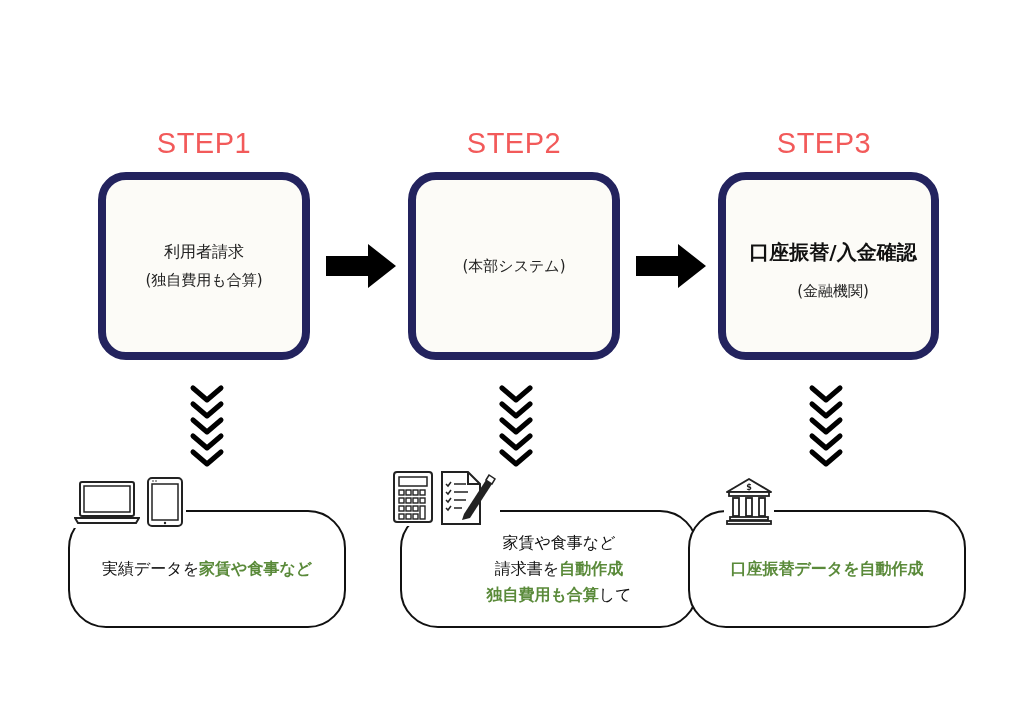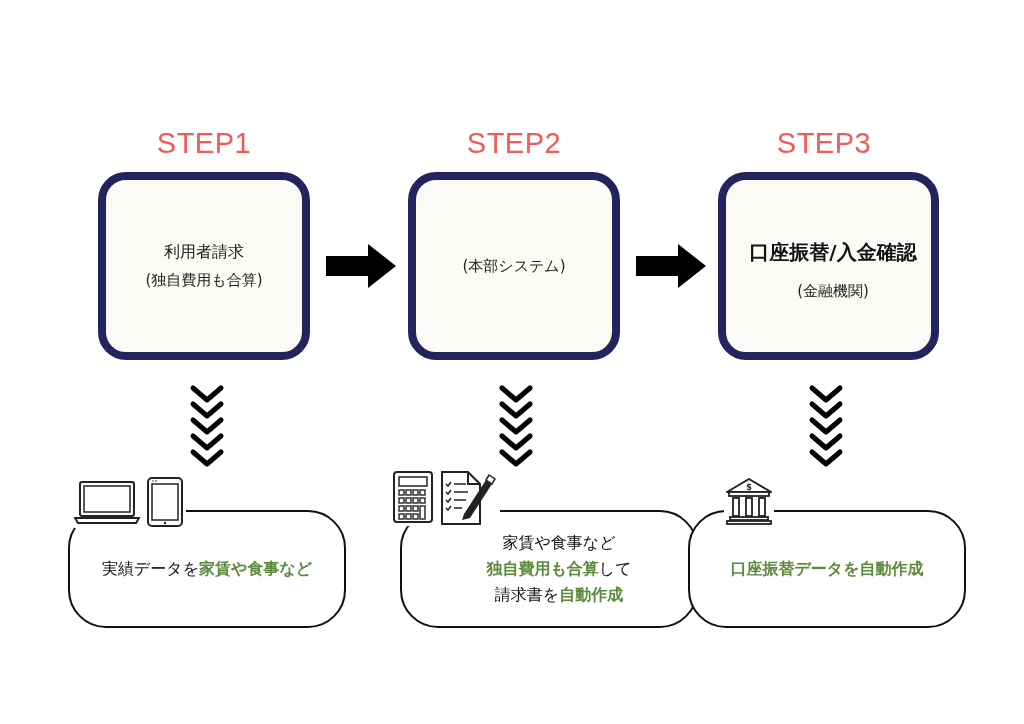--- a/index.html
+++ b/index.html
@@ -89,24 +89,24 @@
 <div class="bubble" style="left:68px; top:510px;">
   <div>
     <span>実績データを</span><span class="g">家賃や食事など</span>
   </div>
 </div>
 <div class="bubble" style="left:400px; top:510px;padding-left:20px;">
   <div>
     <span>家賃や食事など</span>
   </div>
   <div>
-    <span class="g">独自費用も合算</span><span>して</span>
+    <span>請求書を</span><span class="g">自動作成</span>
   </div>
   <div>
-    <span>請求書を</span><span class="g">自動作成</span>
+    <span class="g">独自費用も合算</span><span>して</span>
   </div>
 </div>
 <div class="bubble" style="left:688px; top:510px;">
   <div>
     <span class="g">口座振替データを自動作成</span>
   </div>
 </div>
 
 <div class="icon-wrap" style="left:74px; top:476px; width:112px; height:52px;">
   <svg width="66" height="46" viewBox="0 0 66 46" style="position:absolute; left:0; top:4px;">

